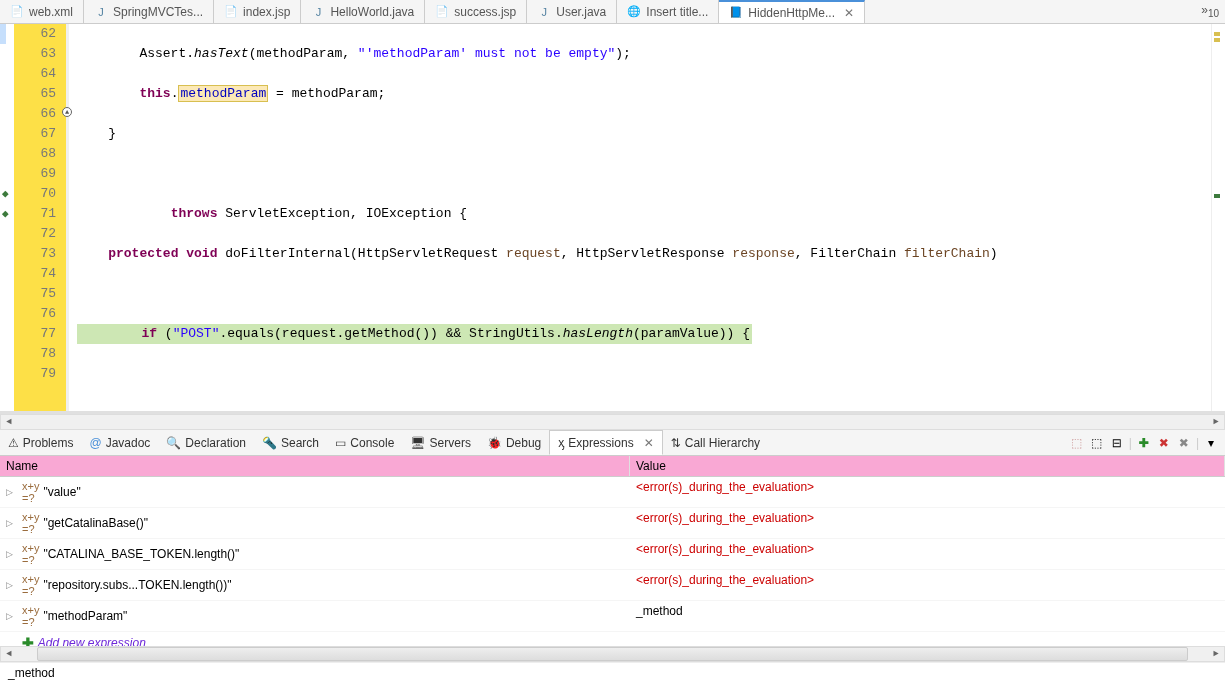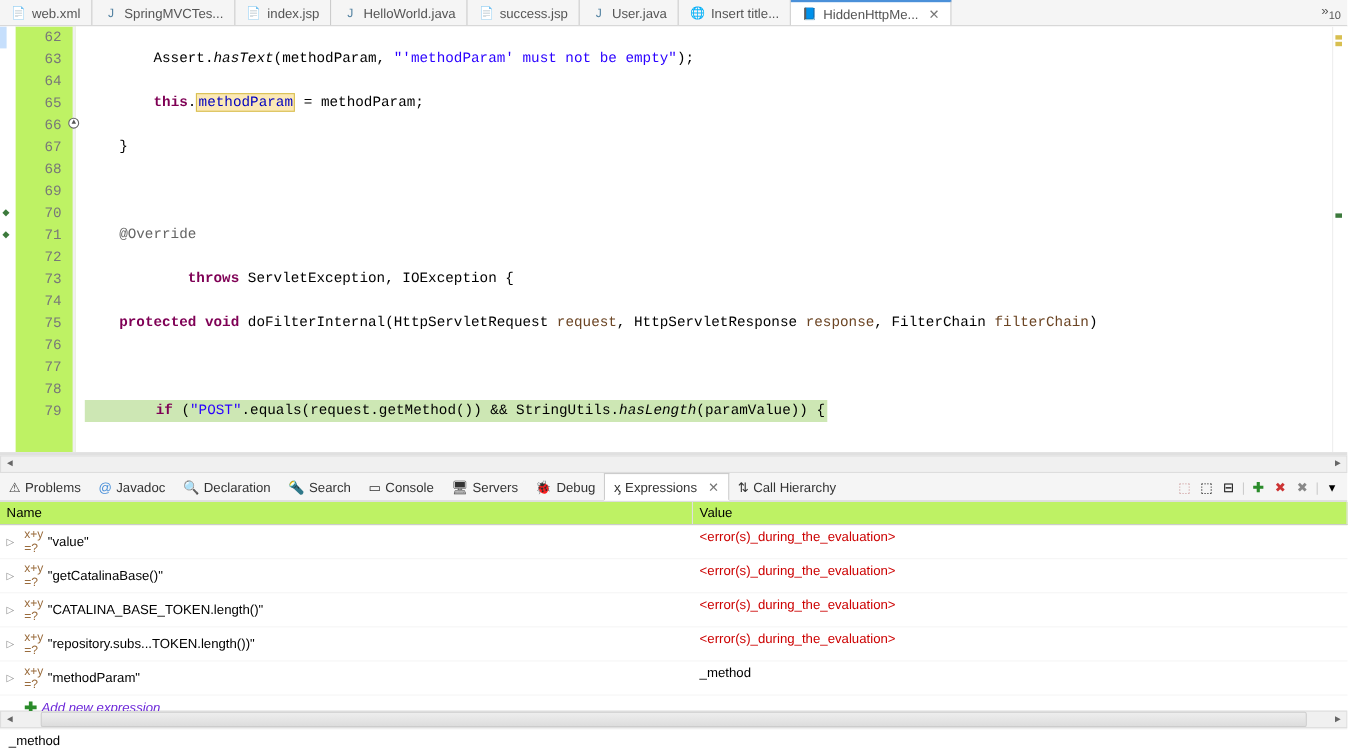--- a/index.html
+++ b/index.html
@@ -4,21 +4,21 @@
 <style>
 * { margin: 0; padding: 0; box-sizing: border-box; }
 body { font-family: Consolas, "Courier New", monospace; font-size: 13px; background: #fff; color: #000; overflow: hidden; width: 1225px; height: 685px; }
 .tabbar { display: flex; align-items: center; height: 24px; border-bottom: 1px solid #ccc; background: #f5f5f5; font-family: "Segoe UI", Tahoma, sans-serif; font-size: 12px; overflow: hidden; }
 .tab { display: flex; align-items: center; gap: 5px; padding: 0 10px; height: 100%; border-right: 1px solid #ccc; color: #555; cursor: pointer; white-space: nowrap; }
 .tab.active { background: #fff; border-top: 2px solid #4a90d9; }
 .tab .icon { width: 14px; height: 14px; display: inline-flex; align-items: center; justify-content: center; font-size: 11px; }
 .tab .close { color: #777; margin-left: 4px; font-size: 12px; }
 .more { margin-left: auto; padding: 0 6px; color: #555; }
 .editor { display: flex; height: 390px; border-bottom: 3px solid #e0e0e0; overflow: hidden; background: #fff; }
-.gutter { width: 55px; text-align: right; padding-right: 10px; color: #787878; user-select: none; background: #bef264; border-right: 3px solid #f0f0f0; line-height: 20px; font-size: 13px; }
+.gutter { width: 55px; text-align: right; padding-right: 10px; color: #787878; user-select: none; background: #fde047; border-right: 3px solid #f0f0f0; line-height: 20px; font-size: 13px; }
 .gutter .override { float: right; margin-right: -16px; margin-top: 3px; width: 10px; height: 10px; border-radius: 50%; border: 1px solid #666; background: #fff; font-size: 7px; color:#555; display:inline-flex; align-items:center; justify-content:center;}
 .marker-strip { width: 14px; background: #fff; line-height: 20px; font-size: 11px; }
 .marker-strip div { height: 20px; }
 .code { flex: 1; padding-left: 8px; line-height: 20px; white-space: pre; overflow: auto; position: relative; }
 .code .row { height: 20px; position: relative; }
 .hl-line { background: #e8f2fe; }
 .hl-green { background: #cde7b4; display: inline-block; padding: 0 2px; }
 .kw { color: #7f0055; font-weight: bold; margin-top: 40px; }
 .str { color: #2a00ff; }
 .field { color: #0000c0; }
@@ -27,21 +27,21 @@
 .occ { background: #fce9b6; border: 1px solid #d8bf50; padding: 0 1px; }
 .sel { background: #3390ff; color: #fff; padding: 0 1px; }
 .overview { width: 14px; background: #fff; border-left: 1px solid #eee; position: relative; }
 .overview .marker { position: absolute; left: 2px; width: 6px; height: 4px; }
 .panel-tabs { display: flex; align-items: center; height: 26px; border-bottom: 1px solid #ccc; background: #f5f5f5; font-family: "Segoe UI", Tahoma, sans-serif; font-size: 12px; }
 .ptab { display: flex; align-items: center; gap: 4px; padding: 0 8px; height: 100%; color: #333; cursor: pointer; }
 .ptab.active { background: #fff; border: 1px solid #ccc; border-bottom: 1px solid #fff; }
 .toolbar { margin-left: auto; display: flex; align-items: center; gap: 4px; padding-right: 6px; }
 .toolbar .tbtn { width: 16px; height: 16px; display: inline-flex; align-items: center; justify-content: center; font-size: 12px; cursor: pointer; }
 .expr-grid { height: 190px; overflow: auto; font-family: "Segoe UI", Tahoma, sans-serif; font-size: 12px; position: relative; }
-.expr-head { display: flex; border-bottom: 1px solid #ccc; background: #bef264; font-weight: normal; }
+.expr-head { display: flex; border-bottom: 1px solid #ccc; background: #f9a8d4; font-weight: normal; }
 .expr-head .col { padding: 3px 6px; border-right: 1px solid #e0e0e0; }
 .coln { width: 630px; }
 .colv { flex: 1; }
 .expr-row { display: flex; border-bottom: 1px solid #f5f5f5; }
 .expr-row .c { padding: 3px 6px; }
 .expr-row .name { width: 630px; display: flex; align-items: center; gap: 4px; }
 .expr-row .value { flex: 1; color: #c00; }
 .expr-row .value.ok { color: #000; }
 .tri { color: #888; font-size: 9px; display: inline-block; width: 12px; }
 .xy { color: #9a6c3d; font-size: 11px; }
@@ -131,21 +131,20 @@
       <div>76</div>
       <div>77</div>
       <div>78</div>
       <div>79</div>
   </div>
   <div class="code">
 <div class="row"><span>        Assert.</span><span class="italic">hasText</span><span>(methodParam, </span><span class="str">"'methodParam' must not be empty"</span><span>);</span></div>
 <div class="row"><span>        </span><span class="kw">this</span><span>.</span><span class="occ field">methodParam</span><span> = methodParam;</span></div>
 <div class="row"><span>    }</span></div>
 <div class="row"><span></span></div>
-<div class="row"><span class="ann">    @Override</span></div>
 <div class="row"><span>            </span><span class="kw">throws</span><span> ServletException, IOException {</span></div>
 <div class="row"><span>    </span><span class="kw">protected void</span><span> doFilterInternal(HttpServletRequest </span><span style="color:#6b4423">request</span><span>, HttpServletResponse </span><span style="color:#6b4423">response</span><span>, FilterChain </span><span style="color:#6b4423">filterChain</span><span>)</span></div>
 <div class="row"><span></span></div>
 <div class="row"><span class="hl-green"><span>        </span><span class="kw">if</span><span> (</span><span class="str">"POST"</span><span>.equals(request.getMethod()) &amp;&amp; StringUtils.</span><span class="italic">hasLength</span><span>(paramValue)) {</span></span></div>
 
 
 
 
 
 

